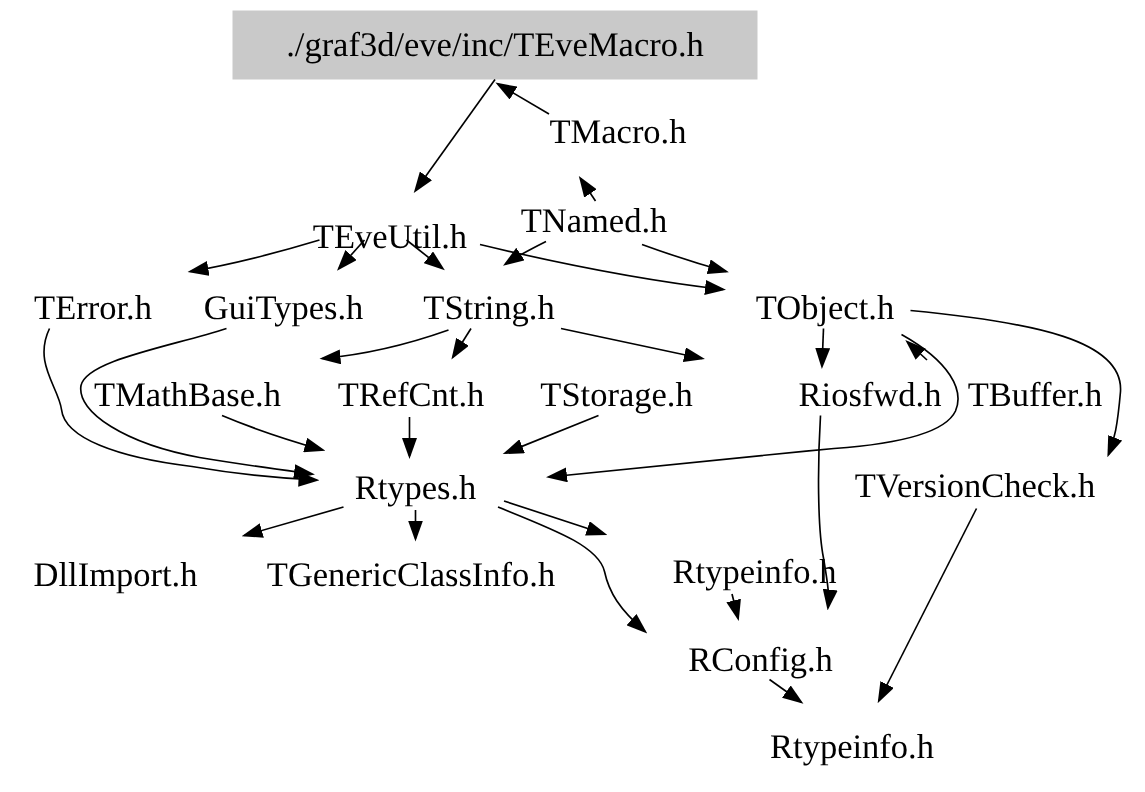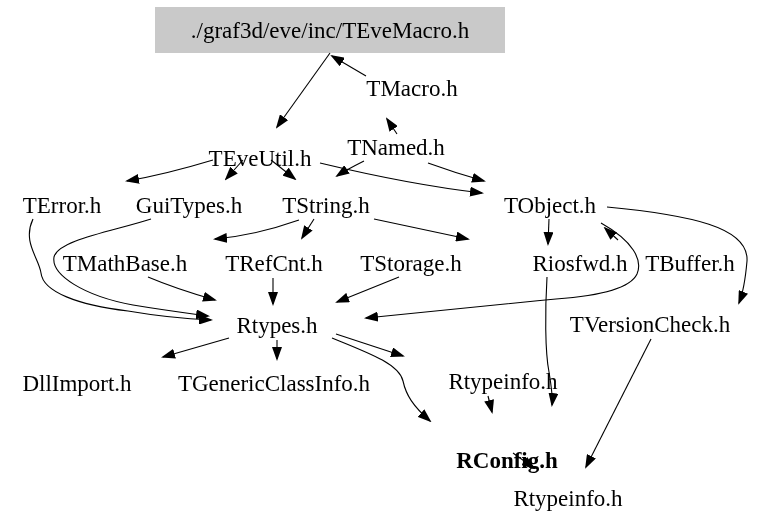--- a/index.html
+++ b/index.html
@@ -68,15 +68,15 @@
   <span class="node" style="left:125px;top:263px;text-align:center;">TMathBase.h</span>
   <span class="node" style="left:274px;top:263px;">TRefCnt.h</span>
   <span class="node" style="left:411px;top:263px;">TStorage.h</span>
   <span class="node" style="left:580px;top:263px;">Riosfwd.h</span>
   <span class="node" style="left:690px;top:263px;">TBuffer.h</span>
   <span class="node" style="left:277px;top:325px;">Rtypes.h</span>
   <span class="node" style="left:650px;top:324px;">TVersionCheck.h</span>
   <span class="node" style="left:77px;top:383px;">DllImport.h</span>
   <span class="node" style="left:274px;top:383px;">TGenericClassInfo.h</span>
   <span class="node" style="left:503px;top:381px;">Rtypeinfo.h</span>
-  <span class="node" style="left:507px;top:460px;font-weight:bold;">RConfig.h</span>
+  <span class="node" style="left:507px;top:440px;">RConfig.h</span>
   <span class="node" style="left:568px;top:498px;">Rtypeinfo.h</span>
 </div>
 
 </body></html>

